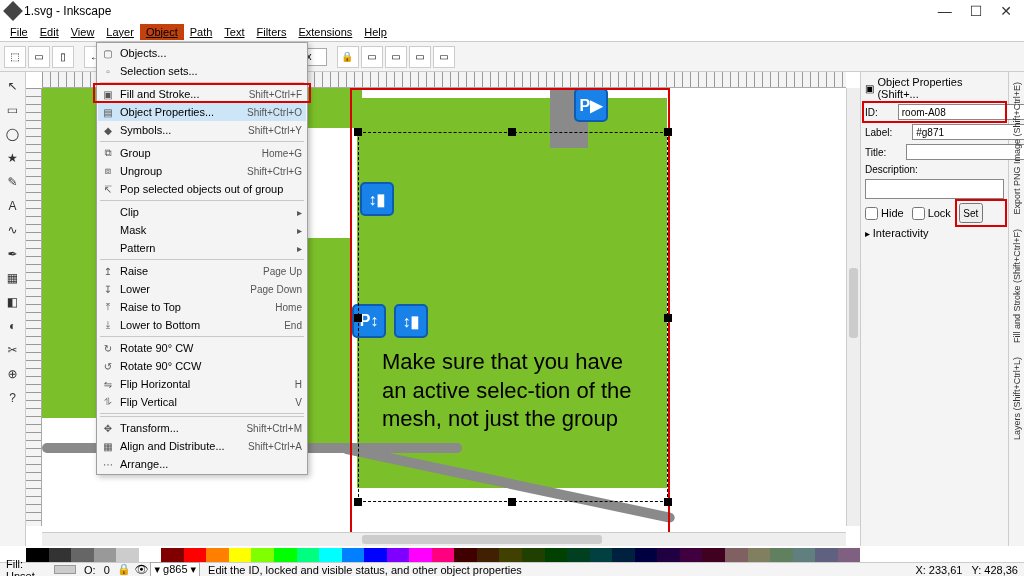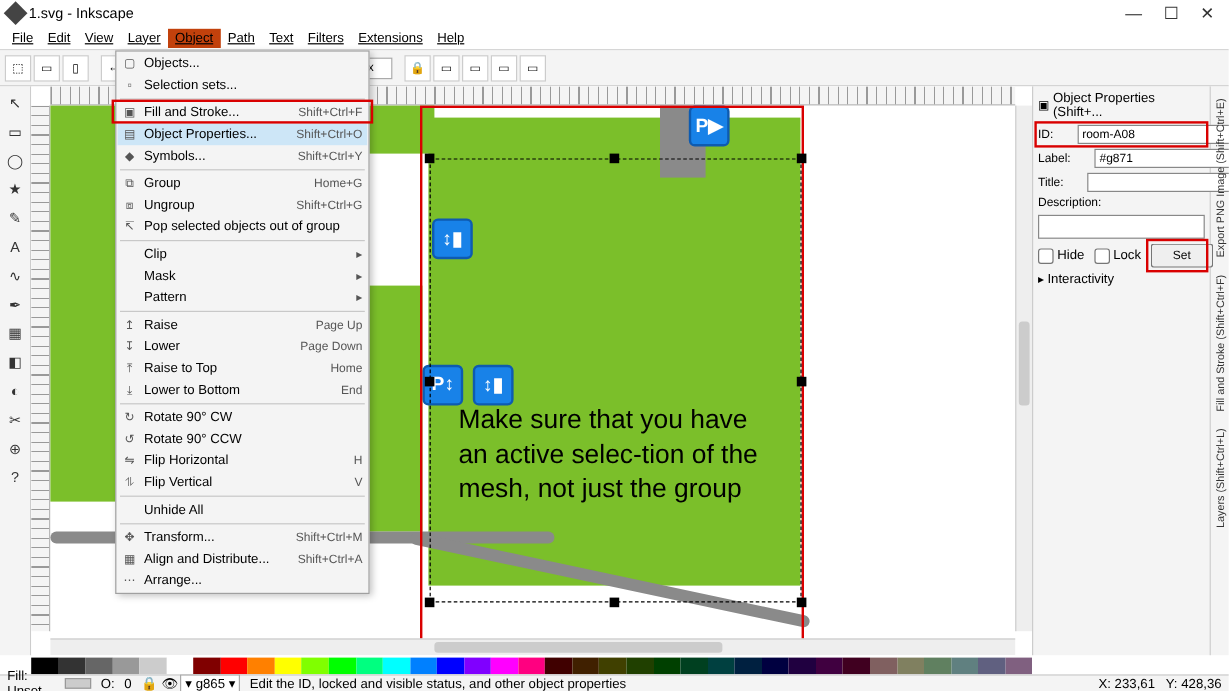--- a/index.html
+++ b/index.html
@@ -66,21 +66,21 @@
   .right-tabs .tab { writing-mode: vertical-rl; transform: rotate(180deg); font-size: 9px; color: #333; padding: 4px 1px; }
   .panel { width: 148px; background: #f4f4f4; border-left: 1px solid #ccc; padding: 4px; display: flex; flex-direction: column; gap: 4px; }
   .panel-title { font-size: 10px; display:flex; align-items:center; gap:3px; }
   .panel .field { display: flex; align-items: center; gap: 20px; position:relative; }
   .panel .field label { width: 42px; text-align: right; font-size: 10px; }
   .panel .field input { flex: 1; height: 16px; border: 1px solid #888; font-size: 10px; padding: 0 3px; }
   .panel .desc-lbl { font-size:10px; }
   .panel textarea { width: 100%; height: 20px; border: 1px solid #888; font-size: 10px; resize: none; }
   .panel .checks { display: flex; align-items: center; gap: 8px; }
   .panel .checks label { display: flex; align-items: center; gap: 3px; font-size: 10px; }
-  .panel button.set { width: 52px; height: 20px; font-size: 10px; }
+  .panel button.set { width: 24px; height: 20px; font-size: 10px; }
   .panel .red-outline { position: absolute; border: 2px solid #d90000; }
 
   
   .palette { position: absolute; left: 26px; right: 164px; bottom: 14px; height: 14px; display: flex; }
   .palette div { flex: 1; }
   .statusbar { position: absolute; left: 0; right: 0; bottom: 0; height: 14px; background: #f4f4f4; border-top: 1px solid #ccc; display: flex; align-items: center; font-size: 10px; gap: 8px; padding: 0 6px; }
   .statusbar .fillstroke { width: 40px; }
   .statusbar .swatch { width: 22px; height: 9px; background: #ccc; border:1px solid #999; }
   .statusbar .layerpick { display:flex; align-items:center; gap:2px; }
   .statusbar .hint { flex:1; }
@@ -175,21 +175,21 @@
 
         <div class="grey-path" style="left:0;top:355px;width:420px;height:10px;border-radius:6px"></div>
         <div class="grey-path" style="left:300px;top:355px;width:340px;height:10px;transform:rotate(12deg);transform-origin:left;border-radius:6px"></div>
         <div class="grey-path" style="left:508px;top:0;width:38px;height:60px"></div>
 
         <div class="icon-blue" style="left:532px;top:0">P▶</div>
         <div class="icon-blue" style="left:318px;top:94px">↕▮</div>
         <div class="icon-blue" style="left:352px;top:216px">↕▮</div>
         <div class="icon-blue" style="left:310px;top:216px">P↕</div>
 
-        <div class="annot-text" style="left:340px;top:248px;width:250px">Make sure that you have an active selec‑tion of the mesh, not just the group</div>
+        <div class="annot-text" style="left:340px;top:260px;width:250px">Make sure that you have an active selec‑tion of the mesh, not just the group</div>
 
         <div class="red-box" style="left:308px;top:0;width:320px;height:450px"></div>
 
         <div class="sel-box" style="left:316px;top:44px;width:310px;height:370px"></div>
         <div class="sel-handle" style="left:312px;top:40px"></div>
         <div class="sel-handle" style="left:466px;top:40px"></div>
         <div class="sel-handle" style="left:622px;top:40px"></div>
         <div class="sel-handle" style="left:312px;top:226px"></div>
         <div class="sel-handle" style="left:622px;top:226px"></div>
         <div class="sel-handle" style="left:312px;top:410px"></div>
@@ -341,25 +341,20 @@
       <span class="ico">⇋</span>
       <span class="lbl">Flip Horizontal</span>
       <span class="accel">H</span>
     </div>
     <div class="row">
       <span class="ico">⥮</span>
       <span class="lbl">Flip Vertical</span>
       <span class="accel">V</span>
     </div>
     <div class="sep"></div>
-    <div class="row">
-      <span class="ico"></span>
-      <span class="lbl">Unhide All</span>
-      <span class="accel"></span>
-    </div>
     <div class="sep"></div>
     <div class="row">
       <span class="ico">✥</span>
       <span class="lbl">Transform...</span>
       <span class="accel">Shift+Ctrl+M</span>
     </div>
     <div class="row">
       <span class="ico">▦</span>
       <span class="lbl">Align and Distribute...</span>
       <span class="accel">Shift+Ctrl+A</span>

